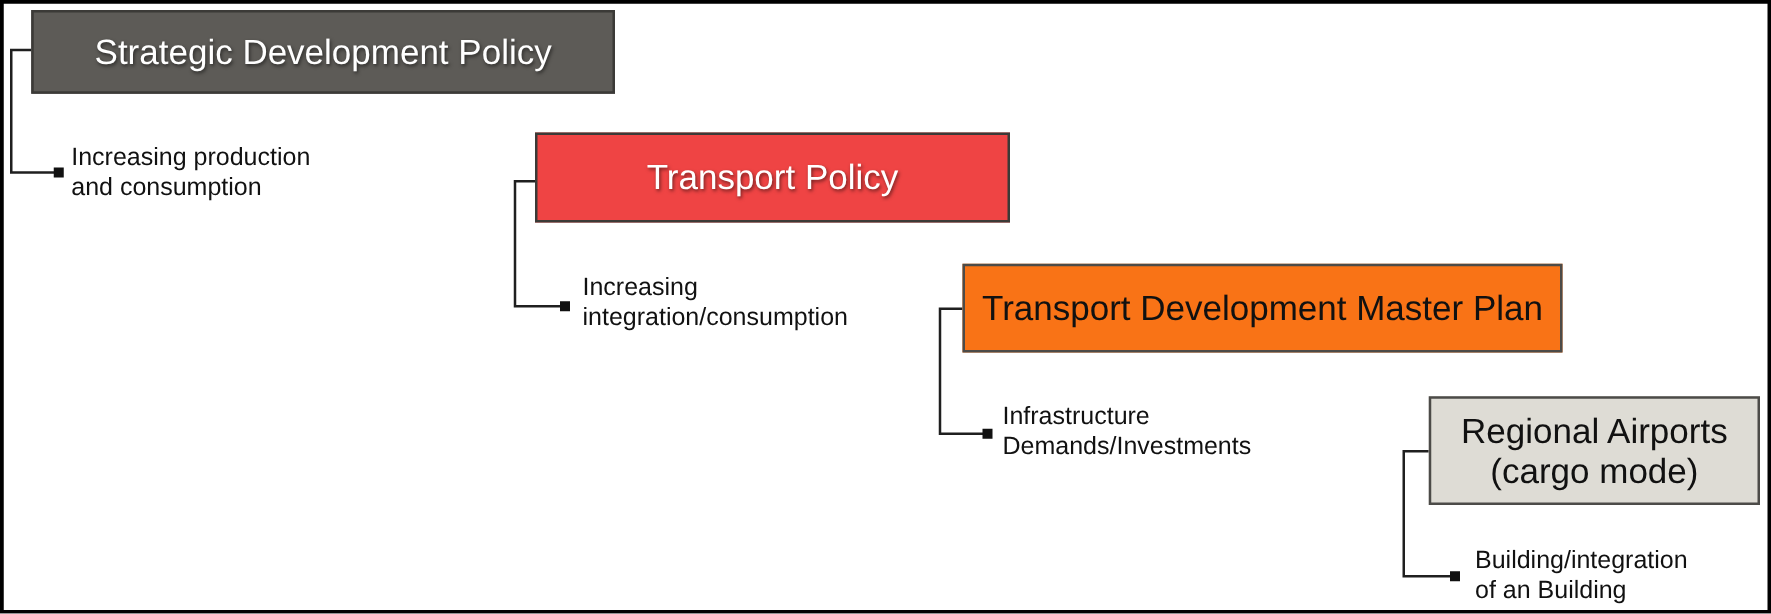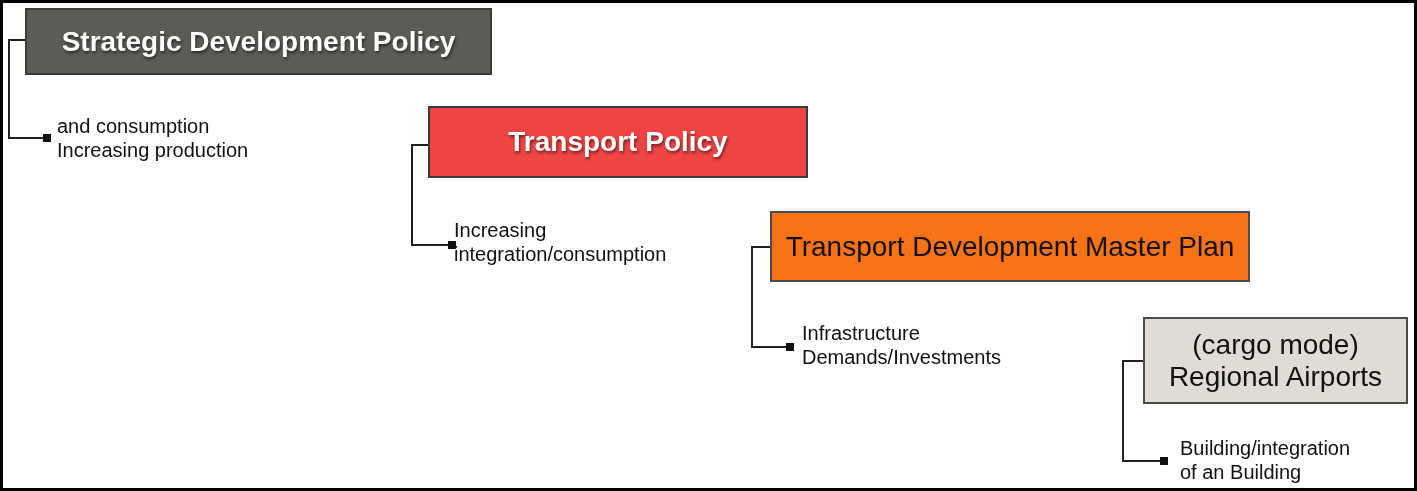--- a/index.html
+++ b/index.html
@@ -38,21 +38,21 @@
     justify-content: center;
     text-align: center;
     z-index: 2;
   }
   .node-box.dark {
     background: #5d5b57;
     border-color: #3b3a37;
   }
   .node-box.dark .title-line {
     color: #ffffff;
-    font-weight: bold;
+    font-weight: normal;
     font-size: 28px;
     line-height: 32px;
     text-shadow: 1px 2px 3px rgba(0,0,0,0.55);
   }
   .node-box.medium {
     background: #b9b8b4;
     border-color: #4c4b48;
   }
   .node-box.light {
     background: #dedcd5;
@@ -75,21 +75,21 @@
   }
   .sub-line { display: block; white-space: nowrap; }
 
   
   #box-1 { left: 25px;   top: 8px;   width: 467px; height: 67px; }
   #box-2 { left: 428px;  top: 106px; width: 380px; height: 72px; }
   #box-3 { left: 770px;  top: 211px; width: 480px; height: 71px; }
   #box-4 { left: 1143px; top: 317px; width: 265px; height: 87px; }
 
   #sub-1 { left: 57px;   top: 114px; }
-  #sub-2 { left: 454px;  top: 218px; }
+  #sub-2 { left: 466px;  top: 218px; }
   #sub-3 { left: 802px;  top: 321px; }
   #sub-4 { left: 1180px; top: 436px; }
 </style>
 </head>
 <body>
 
 <div class="canvas">
 
   <svg class="connectors" width="1417" height="491" viewBox="0 0 1417 491">
     <polyline points="25,40 9,40 9,138 44,138" fill="none" stroke="#1f1f1f" stroke-width="2"></polyline>
@@ -99,43 +99,43 @@
     <rect x="43" y="134" width="8" height="8" fill="#111111"></rect>
     <rect x="448" y="241" width="8" height="8" fill="#111111"></rect>
     <rect x="786" y="343" width="8" height="8" fill="#111111"></rect>
     <rect x="1160" y="457" width="8" height="8" fill="#111111"></rect>
   </svg>
 
   <div id="box-1" class="node-box dark" style="background: rgb(93, 91, 87); border-color: rgb(59, 58, 55);">
     <span class="title-line">Strategic Development Policy</span>
   </div>
   <div id="sub-1" class="sub-label">
+    <span class="sub-line">Increasing production</span>
     <span class="sub-line">and consumption</span>
-    <span class="sub-line">Increasing production</span>
   </div>
 
   <div id="box-2" class="node-box dark" style="background: #ef4444; border-color: rgb(59, 58, 55);">
     <span class="title-line">Transport Policy</span>
   </div>
   <div id="sub-2" class="sub-label">
     <span class="sub-line">Increasing</span>
     <span class="sub-line">integration/consumption</span>
   </div>
 
   <div id="box-3" class="node-box medium" style="background: #f97316; border-color: rgb(76, 75, 72);">
     <span class="title-line">Transport Development Master Plan</span>
   </div>
   <div id="sub-3" class="sub-label">
     <span class="sub-line">Infrastructure</span>
     <span class="sub-line">Demands/Investments</span>
   </div>
 
   <div id="box-4" class="node-box light" style="background: rgb(222, 220, 213); border-color: rgb(76, 75, 72);">
+    <span class="title-line">Regional Airports</span>
     <span class="title-line">(cargo mode)</span>
-    <span class="title-line">Regional Airports</span>
   </div>
   <div id="sub-4" class="sub-label">
     <span class="sub-line">Building/integration</span>
     <span class="sub-line">of an Building</span>
   </div>
 
   <div class="frame"></div>
 </div>
 
 </body></html>

